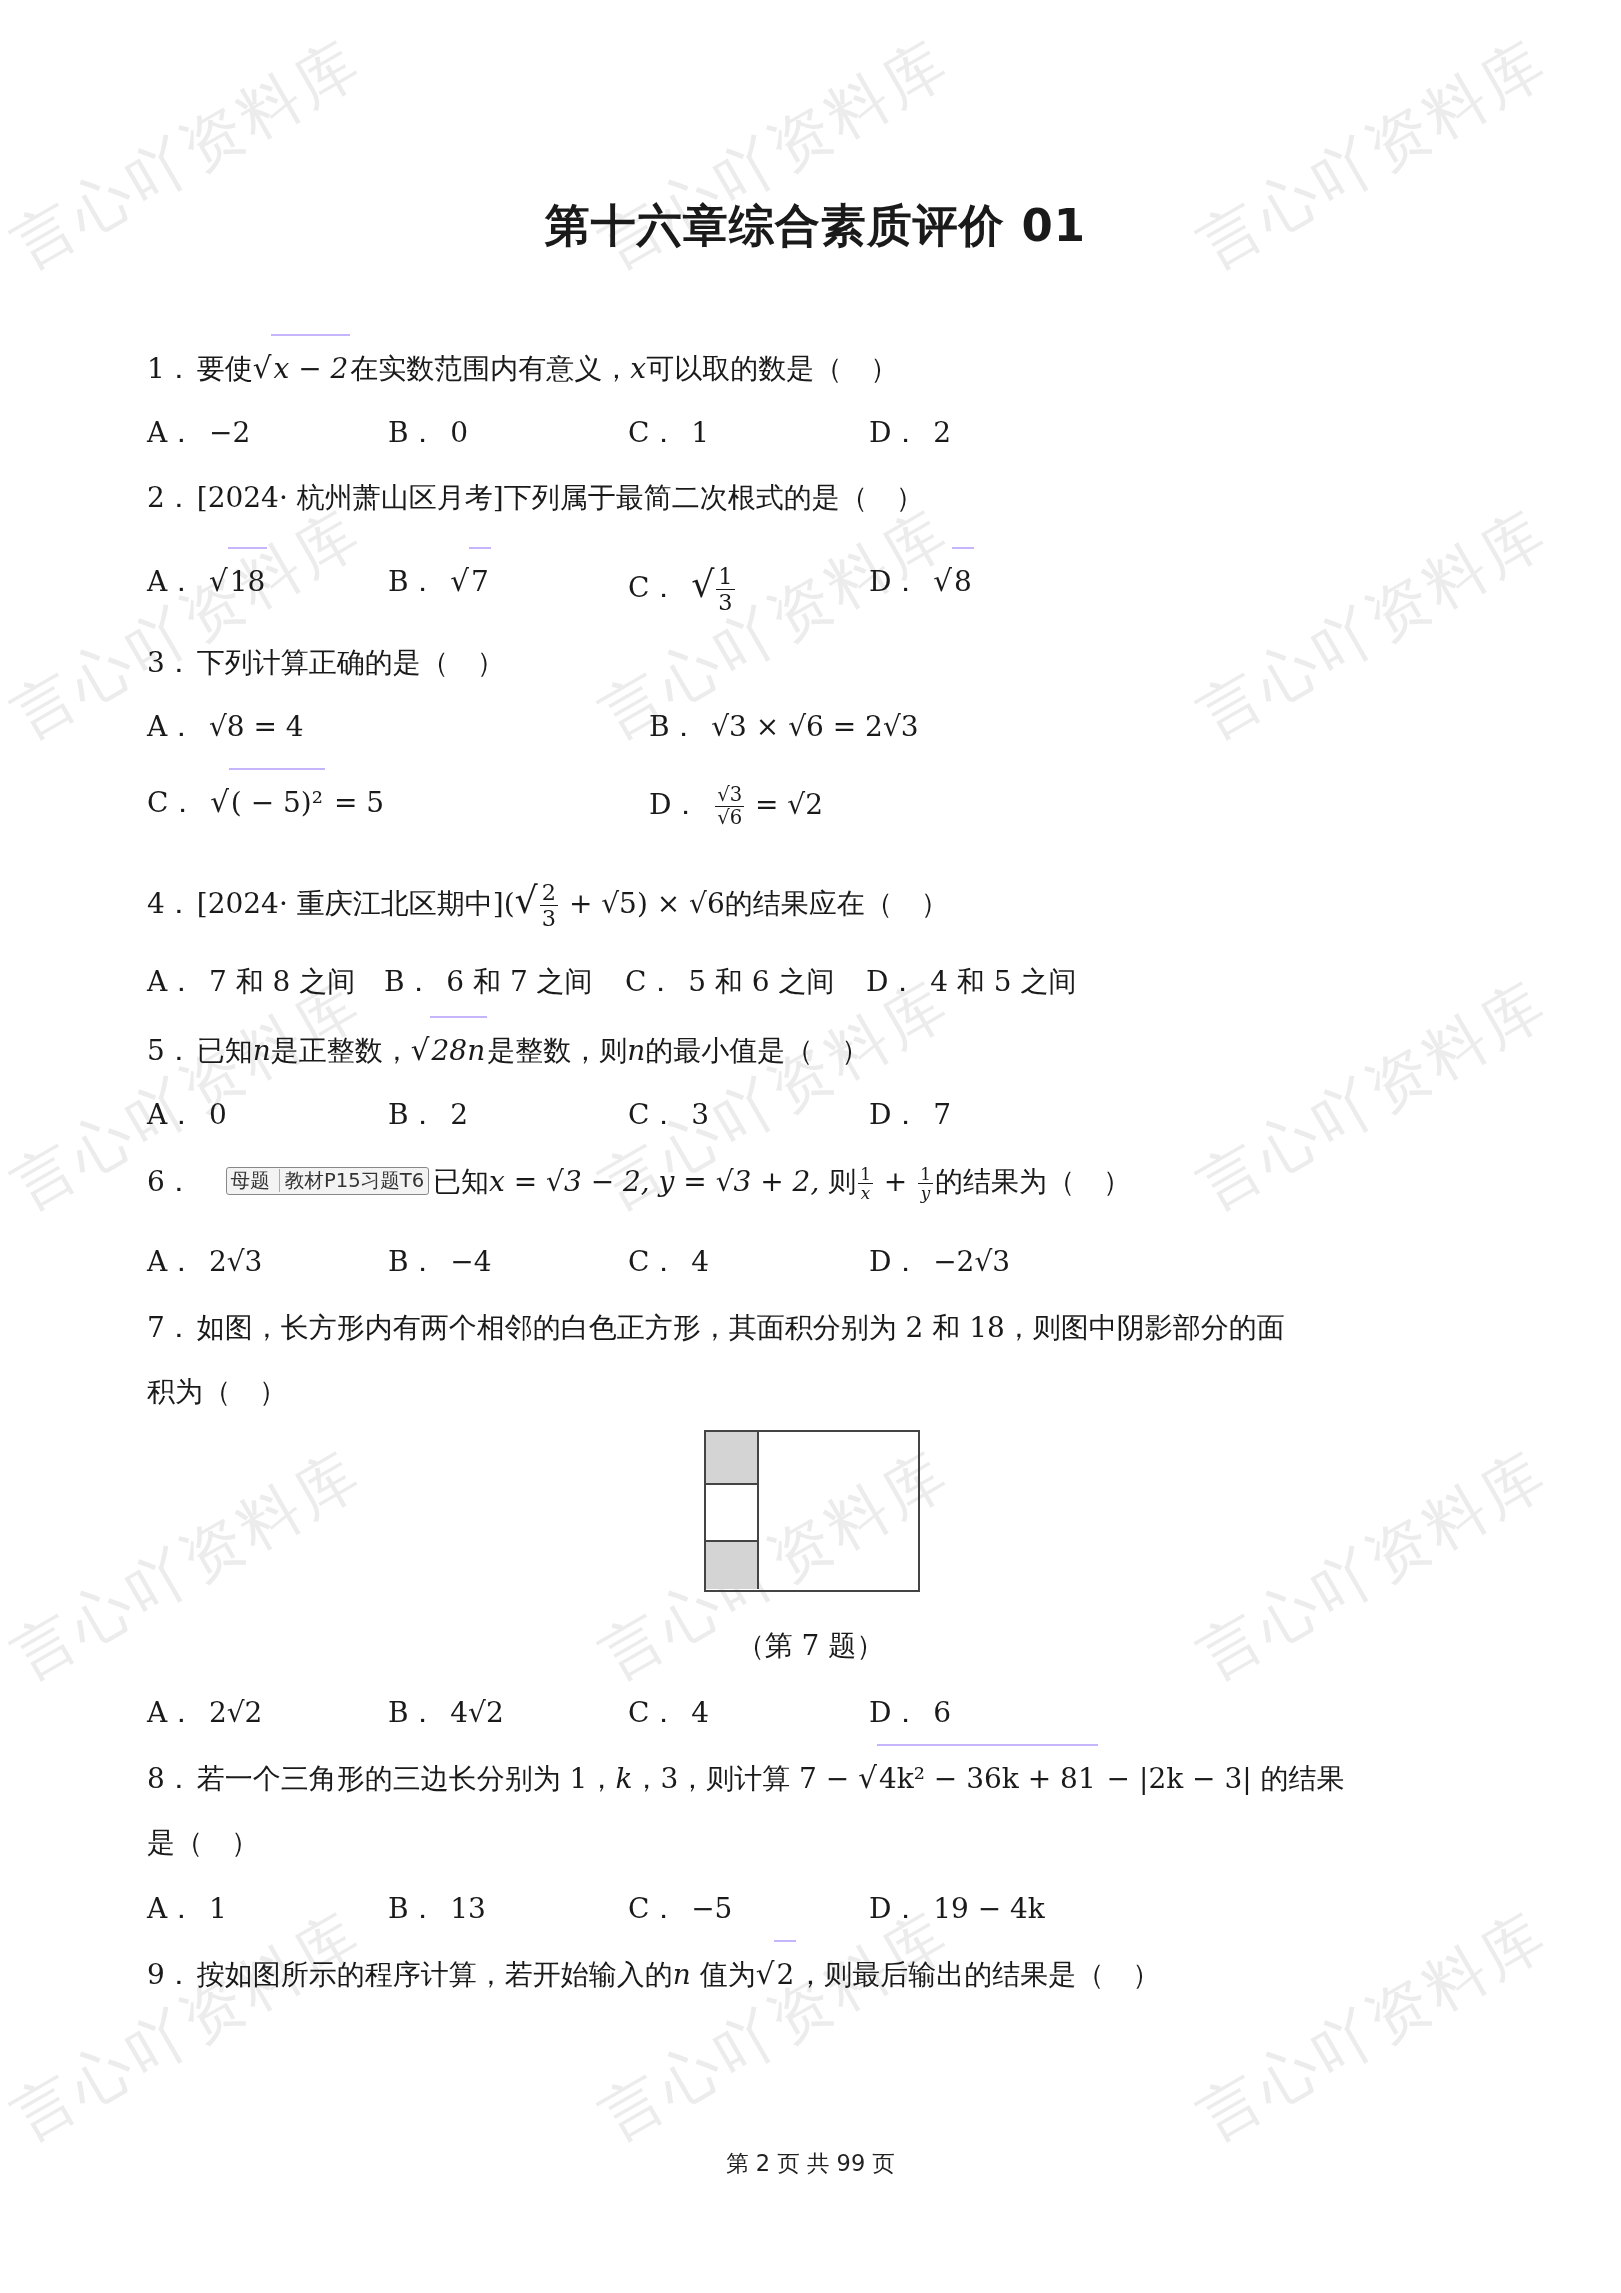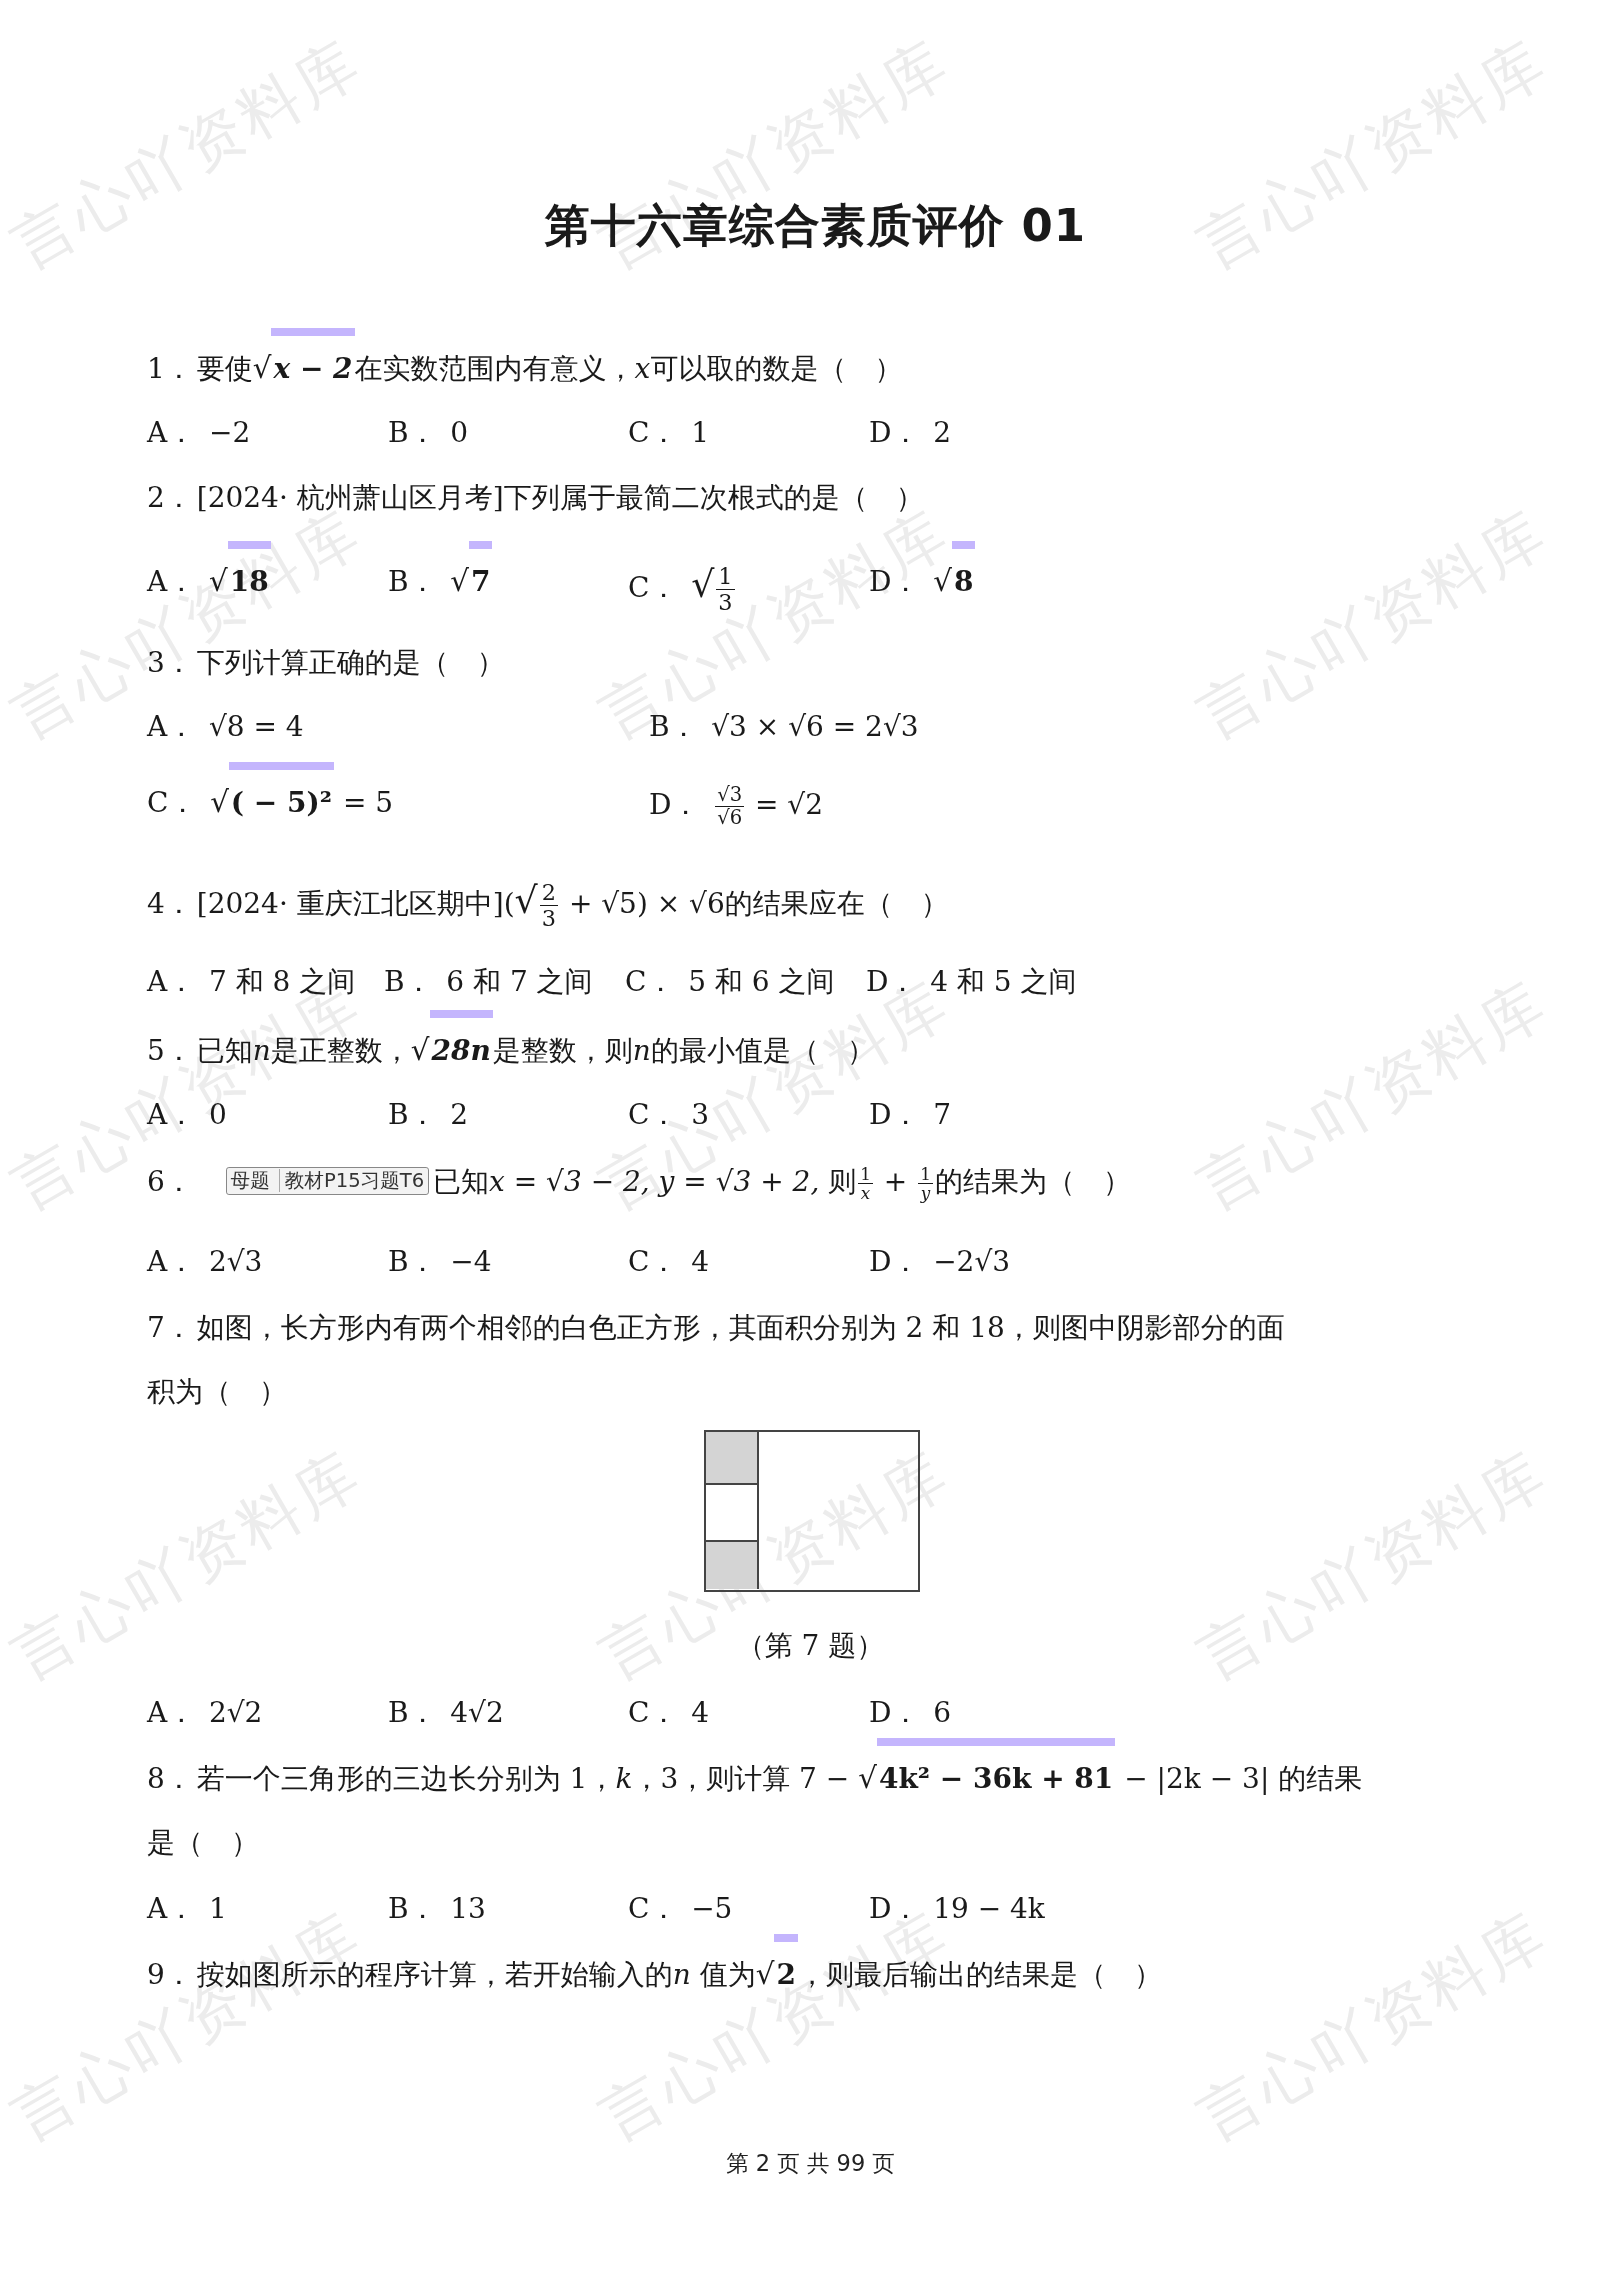--- a/index.html
+++ b/index.html
@@ -28,21 +28,21 @@
   .opts { position:absolute; left:147px; width:1372px; height:49px; font-size:28px; }
   .opt { position:absolute; top:0; white-space:nowrap; }
   .opt .lab { margin-right:13.7px; }
   .c0 { left:0; } .c1 { left:241px; } .c2 { left:481px; } .c3 { left:722px; }
   .w0 { left:0; } .w1 { left:502px; }
   .n0 { left:0; } .n1 { left:237px; } .n2 { left:478px; } .n3 { left:719px; }
   .math { font-family:"DejaVu Serif", serif; }
   .it { font-style:italic; }
   .rad { display:inline-block; }
   .rad .s { font-size:1.05em; }
-  .rad .ov { border-top:8px solid #c4b5fd; padding:16px 2px;font-weight:bold; }
+  .rad .ov { border-top:2px solid #c4b5fd; padding:16px 2px; }
   .frac { display:inline-flex; flex-direction:column; vertical-align:middle; text-align:center; font-size:0.6em; line-height:1.1; margin:0 2px; }
   .frac .nu { border-bottom:1.5px solid #1a1a1a; padding:0 2px; }
   .tag {
     display:inline-block; border:1.5px solid #888; border-radius:2.9px; background:#f3f3f3;
     font-family:"DejaVu Sans", sans-serif; font-size:19.6px; padding:0 3.9px; margin:0 3.9px 0 29px;
     vertical-align:3.9px; color:#333; line-height:25.5px;
   }
   .tag .t1 { border-right:1px solid #aaa; padding-right:9px; margin-right:4.9px; }
   .figure { position:absolute; left:704px; top:1430px; width:216px; height:162px; border:2.5px solid #444; box-sizing:border-box; }
   .figure .cell { position:absolute; left:0; width:53px; border-right:2.5px solid #444; box-sizing:border-box; }

